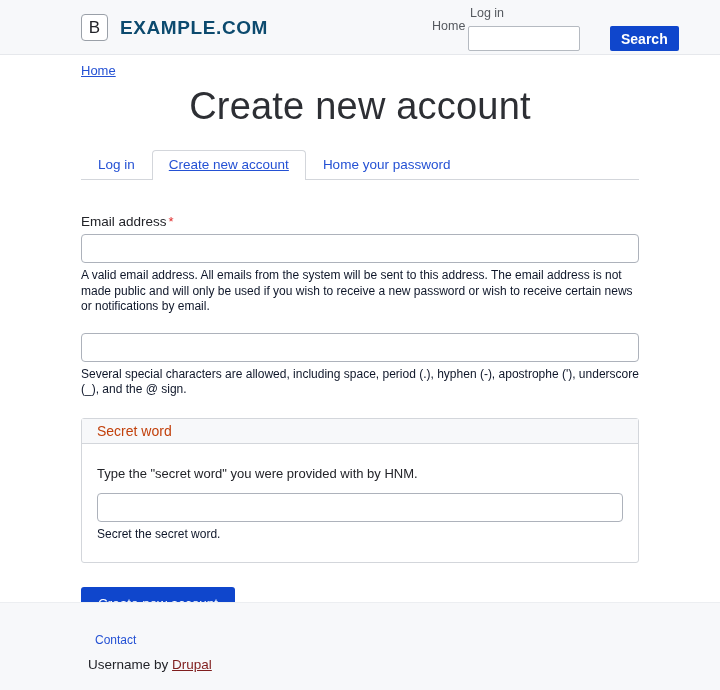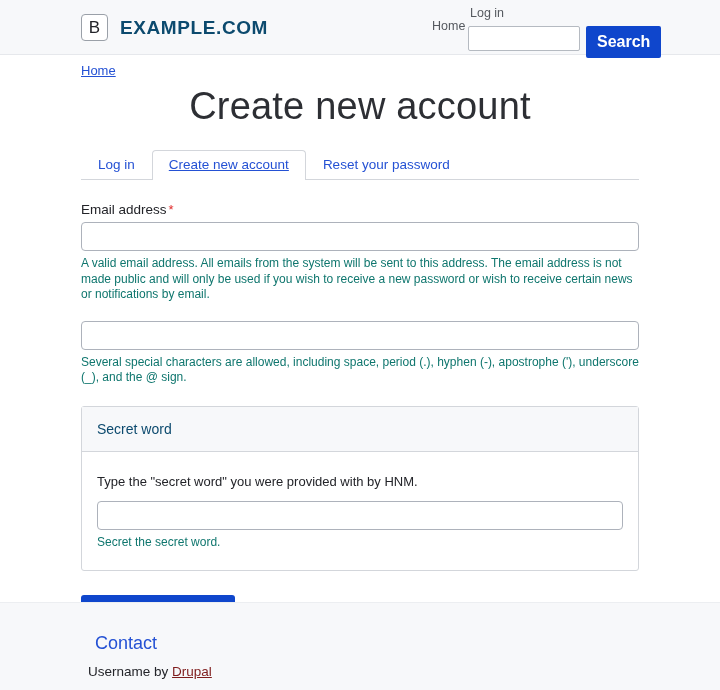--- a/index.html
+++ b/index.html
@@ -84,30 +84,31 @@
     border: 1px solid #b5bac1;
     border-radius: 2px;
     background: #ffffff;
     font-family: "Liberation Sans", sans-serif;
     font-size: 12px;
     padding: 0 5px;
     box-sizing: border-box;
     outline: none;
   }
   .search-button {
-    height: 32px;
+    height: 25px;
     padding: 0 11px;
     background: #0f46cc;
     color: #ffffff;
     border: none;
     border-radius: 2px;
     font-family: "Liberation Sans", sans-serif;
-    font-size: 16px;
+    font-size: 14px;
     font-weight: bold;
     cursor: pointer;
+    margin-left: 24px;
   }
 
   
   .breadcrumb {
     padding: 8px 0 0 81px;
     font-size: 13px;
   }
   .breadcrumb a {
     color: #2451d4;
     text-decoration: underline;
@@ -146,21 +147,21 @@
   .tab.active {
     background: #ffffff;
     border-color: #d3d6db;
     border-top-left-radius: 4px;
     border-top-right-radius: 4px;
     text-decoration: underline;
   }
 
   
   .form-area {
-    margin: 0 81px;
+    margin: 12px 81px;
     padding-top: 22px;
   }
   .field {
     margin-bottom: 18px;
   }
   .field-label {
     font-size: 13.5px;
     color: #232429;
     margin-bottom: 5px;
     display: block;
@@ -177,38 +178,38 @@
     border-radius: 4px;
     background: #ffffff;
     font-family: "Liberation Sans", sans-serif;
     font-size: 13px;
     padding: 0 8px;
     box-sizing: border-box;
     outline: none;
   }
   .field-desc {
     font-size: 12px;
-    color: #0f766e;
+    color: #0f172a;
     line-height: 15.5px;
     margin-top: 5px;
   }
 
   
   .fieldset {
     border: 1px solid #d3d6db;
     border-radius: 3px;
     margin-top: 20px;
     background: #ffffff;
   }
   .fieldset-legend {
     background: #f7f8fa;
     border-bottom: 1px solid #d3d6db;
-    padding: 14px 15px;
+    padding: 4px 15px;
     font-size: 14px;
-    color: #0c4a6e;
+    color: #c2410c;
   }
   .fieldset-body {
     padding: 22px 15px 20px 15px;
   }
   .fieldset-intro {
     font-size: 13px;
     color: #232429;
     margin-bottom: 12px;
   }
 
@@ -233,21 +234,21 @@
     left: 0;
     top: 602px;
     width: 720px;
     height: 88px;
     background: #f7f8fa;
     border-top: 1px solid #eceef1;
     box-sizing: border-box;
   }
   .footer-menu {
     padding: 30px 0 0 95px;
-    font-size: 18px;
+    font-size: 12px;
   }
   .footer-menu a {
     color: #2451d4;
     text-decoration: none;
   }
   .footer-powered {
     padding: 10px 0 0 88px;
     font-size: 13.5px;
     color: #232429;
   }
@@ -279,21 +280,21 @@
 
 <nav class="breadcrumb">
   <a href="#">Home</a>
 </nav>
 
 <h1 class="page-title">Create new account</h1>
 
 <nav class="tabs">
   <a class="tab" href="#">Log in</a>
   <a class="tab active" href="#">Create new account</a>
-  <a class="tab" href="#">Reset your password</a>
+  <a class="tab" href="#">Home your password</a>
 </nav>
 
 <form class="form-area">
 
   <div class="field">
     <label class="field-label">
       <span>Email address</span><span class="required-mark">*</span>
     </label>
     <input class="text-input" type="text" value="" style="">
     <div class="field-desc">A valid email address. All emails from the system will be sent to this address. The email address is not made public and will only be used if you wish to receive a new password or wish to receive certain news or notifications by email.</div>

